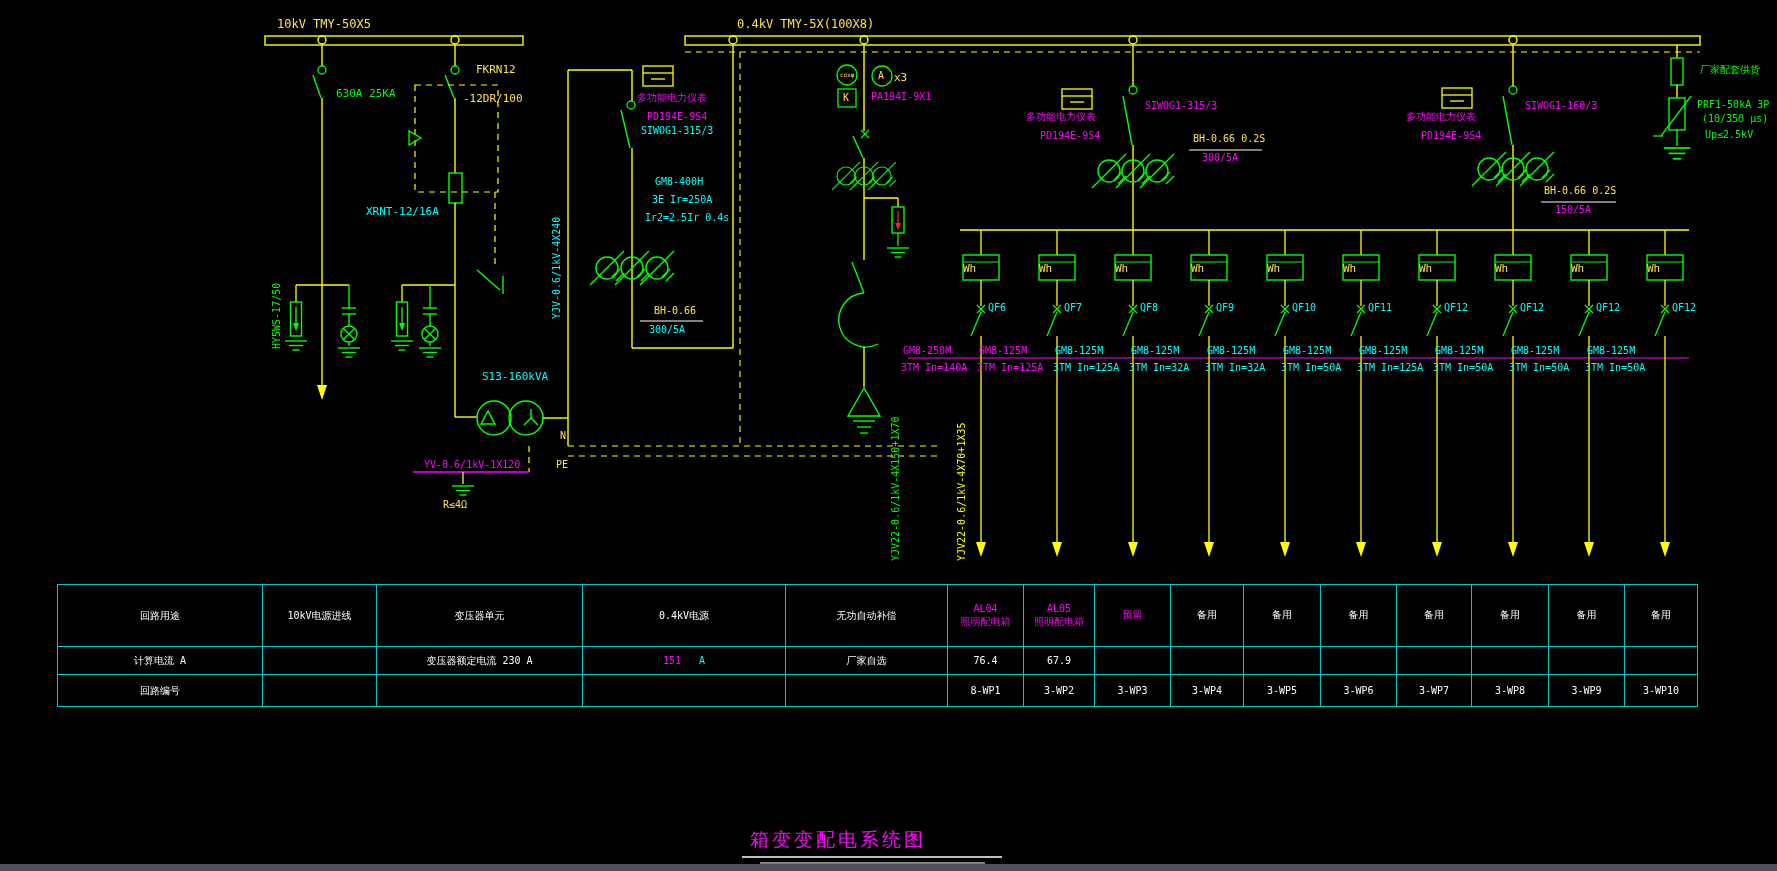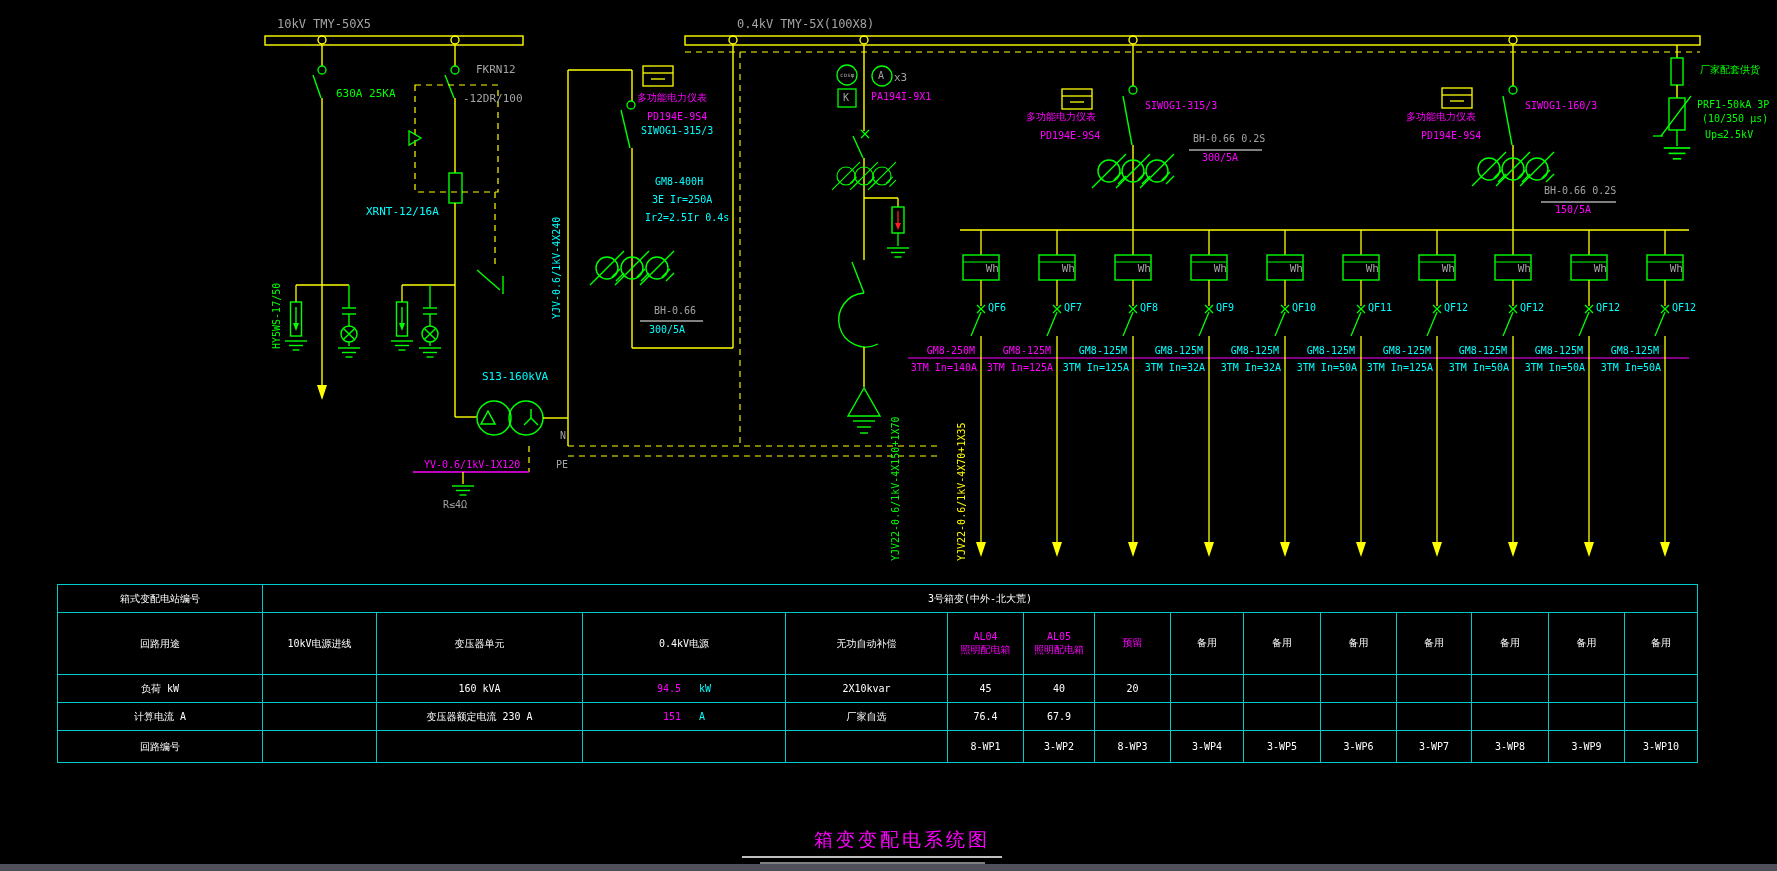--- a/index.html
+++ b/index.html
@@ -1,21 +1,21 @@
 <!DOCTYPE html>
 <html><head>
 <meta charset="utf-8">
 <style>
   html,body{margin:0;padding:0;background:#000;}
   #stage{position:relative;width:1777px;height:871px;background:#000;overflow:hidden;}
   .t{position:absolute;white-space:nowrap;font-family:"DejaVu Sans Mono","DejaVu Sans",monospace;line-height:1.15;}
   .s6{font-size:6px}.s9{font-size:10px}.s10{font-size:10px}.s11{font-size:11px}.s12{font-size:12px}.s15{font-size:19px;letter-spacing:3px}
-  .wh{color:#a3a3a3}.cy{color:#00ffff}.mg{color:#ff00ff}.gr{color:#00ff00}.ye{color:#ffff00}
+  .wh{color:#fde047}.cy{color:#00ffff}.mg{color:#ff00ff}.gr{color:#00ff00}.ye{color:#ffff00}
   .vert{transform:rotate(-90deg);transform-origin:0 0;}
-  .ctr{text-align:right}
+  .ctr{text-align:left}
   [data-color="magenta"]{color:#ff00ff}
   [data-color="cyan"]{color:#00ffff}
   [data-color="white"]{color:#ffffff}
   svg{position:absolute;left:0;top:0;}
   #dtable{position:absolute;left:57px;top:584px;width:1640px;border-collapse:collapse;table-layout:fixed;}
   #dtable td{border:1px solid #00caca;color:#fff;font-family:"DejaVu Sans Mono","DejaVu Sans",monospace;font-size:10px;text-align:center;padding:0;overflow:hidden;}
   .h2{font-size:10px;line-height:1.25;}
   .bottombar{position:absolute;left:0;top:864px;width:1777px;height:7px;background:#50505a;}
   .num-gap{margin-right:18px;}
 </style>
@@ -415,24 +415,20 @@
         <col style="width:76px">
         <col style="width:73px">
         <col style="width:77px">
     <col style="width:76px">
         <col style="width:75px">
         <col style="width:77px">
         <col style="width:76px">
         <col style="width:73px">
   </colgroup>
   <tbody>
-        <tr style="height:28px">
-    <td>箱式变配电站编号</td>
-    <td colspan="14" class="cy">3号箱变(中外-北大荒)</td>
-  </tr>
   <tr style="height:62px">
     <td>回路用途</td>
     <td>10kV电源进线</td>
     <td>变压器单元</td>
     <td>0.4kV电源</td>
     <td>无功自动补偿</td>
     <td>
             <div class="h2" data-color="magenta">AL04</div>
             <div class="h2" data-color="magenta">照明配电箱</div>
           </td>
@@ -457,37 +453,20 @@
           </td>
     <td>
             <div class="h2" data-color="white">备用</div>
           </td>
     <td>
             <div class="h2" data-color="white">备用</div>
           </td>
     <td>
             <div class="h2" data-color="white">备用</div>
           </td>
-  </tr>
-  <tr style="height:28px">
-    <td>负荷 kW</td>
-    <td></td>
-    <td class="cy">160 kVA</td>
-    <td><span class="mg num-gap">94.5</span><span class="cy">kW</span></td>
-    <td class="cy">2X10kvar</td>
-    <td class="mg">45</td>
-    <td class="mg">40</td>
-    <td class="mg">20</td>
-    <td class="mg"></td>
-    <td class="mg"></td>
-    <td class="mg"></td>
-    <td class="mg"></td>
-    <td class="mg"></td>
-    <td class="mg"></td>
-    <td class="mg"></td>
   </tr>
   <tr style="height:28px">
     <td>计算电流 A</td>
     <td></td>
     <td class="cy">变压器额定电流 230 A</td>
     <td><span class="mg num-gap">151</span><span class="cy">A</span></td>
     <td class="cy">厂家自选</td>
     <td class="mg">76.4</td>
     <td class="mg">67.9</td>
     <td class="mg"></td>
@@ -500,21 +479,21 @@
     <td class="mg"></td>
   </tr>
   <tr style="height:32px">
     <td>回路编号</td>
     <td></td>
     <td></td>
     <td></td>
     <td></td>
     <td class="cy">8-WP1</td>
     <td class="cy">3-WP2</td>
-    <td class="cy">8-WP3</td>
+    <td class="cy">3-WP3</td>
     <td class="cy">3-WP4</td>
     <td class="cy">3-WP5</td>
     <td class="cy">3-WP6</td>
     <td class="cy">3-WP7</td>
     <td class="cy">3-WP8</td>
     <td class="cy">3-WP9</td>
     <td class="cy">3-WP10</td>
   </tr>
 </tbody>
     </table>

